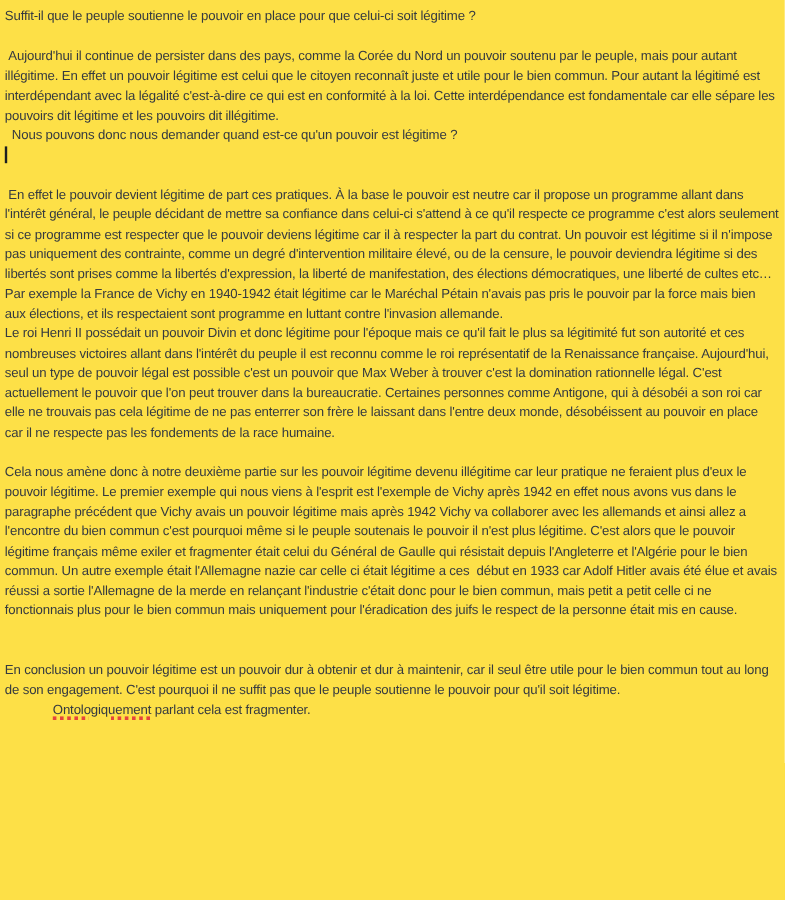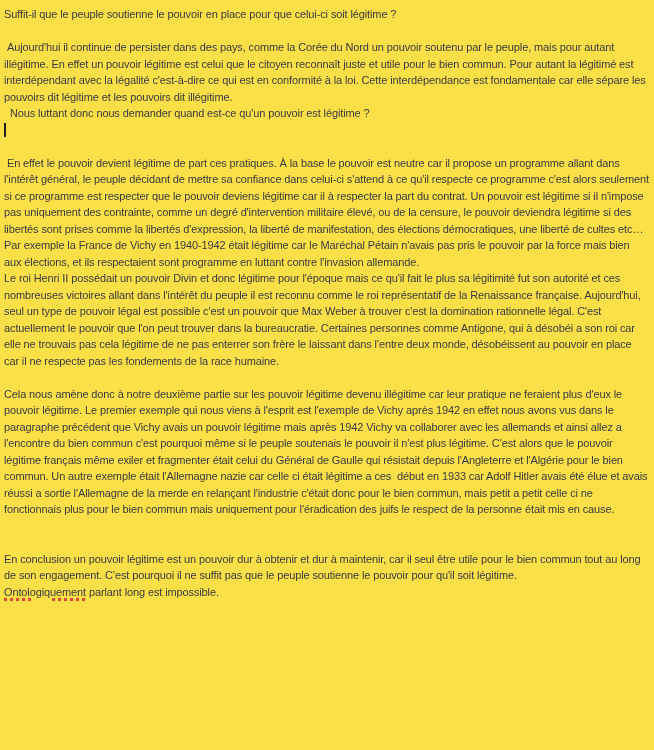--- a/index.html
+++ b/index.html
@@ -36,33 +36,34 @@
     height: 14px;
     background: #1c1e21;
     vertical-align: -3px;
   }
   .misspelled {
     text-decoration-line: underline;
     text-decoration-style: dotted;
     text-decoration-color: #e5453c;
     text-decoration-thickness: 2.5px;
     text-underline-offset: 2px;
+    margin-left: 40px;
   }
 </style>
 </head>
 <body>
 
 <div class="editor">
     <div class="line">Suffit-il que le peuple soutienne le pouvoir en place pour que celui-ci soit légitime ?</div>
     <div class="line"></div>
     <div class="line"> Aujourd'hui il continue de persister dans des pays, comme la Corée du Nord un pouvoir soutenu par le peuple, mais pour autant illégitime. En effet un pouvoir légitime est celui que le citoyen reconnaît juste et utile pour le bien commun. Pour autant la légitimé est interdépendant avec la légalité c'est-à-dire ce qui est en conformité à la loi. Cette interdépendance est fondamentale car elle sépare les pouvoirs dit légitime et les pouvoirs dit illégitime.</div>
-    <div class="line">  Nous luttant donc nous demander quand est-ce qu'un pouvoir est légitime ?</div>
+    <div class="line">  Nous pouvons donc nous demander quand est-ce qu'un pouvoir est légitime ?</div>
     <div class="line"><span class="caret"></span></div>
     <div class="line"></div>
     <div class="line"> En effet le pouvoir devient légitime de part ces pratiques. À la base le pouvoir est neutre car il propose un programme allant dans l'intérêt général, le peuple décidant de mettre sa confiance dans celui-ci s'attend à ce qu'il respecte ce programme c'est alors seulement si ce programme est respecter que le pouvoir deviens légitime car il à respecter la part du contrat. Un pouvoir est légitime si il n'impose pas uniquement des contrainte, comme un degré d'intervention militaire élevé, ou de la censure, le pouvoir deviendra légitime si des libertés sont prises comme la libertés d'expression, la liberté de manifestation, des élections démocratiques, une liberté de cultes etc… Par exemple la France de Vichy en 1940-1942 était légitime car le Maréchal Pétain n'avais pas pris le pouvoir par la force mais bien aux élections, et ils respectaient sont programme en luttant contre l'invasion allemande.</div>
     <div class="line">Le roi Henri II possédait un pouvoir Divin et donc légitime pour l'époque mais ce qu'il fait le plus sa légitimité fut son autorité et ces nombreuses victoires allant dans l'intérêt du peuple il est reconnu comme le roi représentatif de la Renaissance française. Aujourd'hui, seul un type de pouvoir légal est possible c'est un pouvoir que Max Weber à trouver c'est la domination rationnelle légal. C'est actuellement le pouvoir que l'on peut trouver dans la bureaucratie. Certaines personnes comme Antigone, qui à désobéi a son roi car elle ne trouvais pas cela légitime de ne pas enterrer son frère le laissant dans l'entre deux monde, désobéissent au pouvoir en place car il ne respecte pas les fondements de la race humaine.</div>
     <div class="line"></div>
     <div class="line">Cela nous amène donc à notre deuxième partie sur les pouvoir légitime devenu illégitime car leur pratique ne feraient plus d'eux le pouvoir légitime. Le premier exemple qui nous viens à l'esprit est l'exemple de Vichy après 1942 en effet nous avons vus dans le paragraphe précédent que Vichy avais un pouvoir légitime mais après 1942 Vichy va collaborer avec les allemands et ainsi allez a l'encontre du bien commun c'est pourquoi même si le peuple soutenais le pouvoir il n'est plus légitime. C'est alors que le pouvoir légitime français même exiler et fragmenter était celui du Général de Gaulle qui résistait depuis l'Angleterre et l'Algérie pour le bien commun. Un autre exemple était l'Allemagne nazie car celle ci était légitime a ces  début en 1933 car Adolf Hitler avais été élue et avais réussi a sortie l'Allemagne de la merde en relançant l'industrie c'était donc pour le bien commun, mais petit a petit celle ci ne fonctionnais plus pour le bien commun mais uniquement pour l'éradication des juifs le respect de la personne était mis en cause.</div>
     <div class="line"></div>
     <div class="line"></div>
     <div class="line">En conclusion un pouvoir légitime est un pouvoir dur à obtenir et dur à maintenir, car il seul être utile pour le bien commun tout au long de son engagement. C'est pourquoi il ne suffit pas que le peuple soutienne le pouvoir pour qu'il soit légitime.</div>
-    <div class="line"><span class="misspelled">Ontologiquement</span><span> parlant long est impossible.</span></div>
+    <div class="line"><span class="misspelled">Ontologiquement</span><span> parlant cela est fragmenter.</span></div>
   </div>
 
 </body></html>

